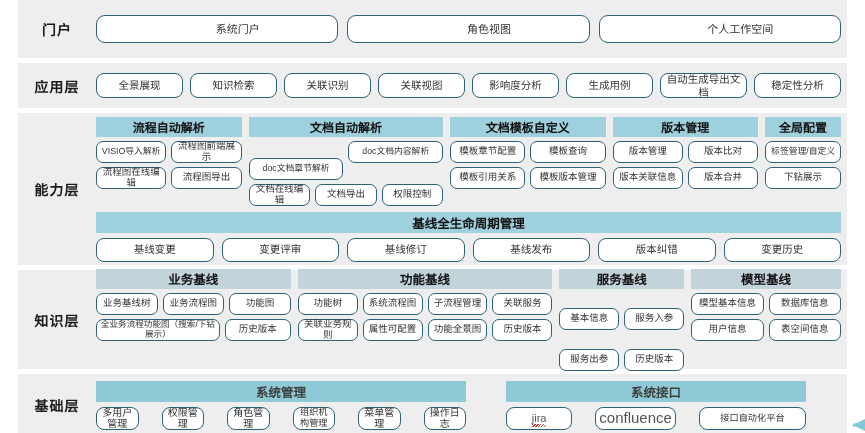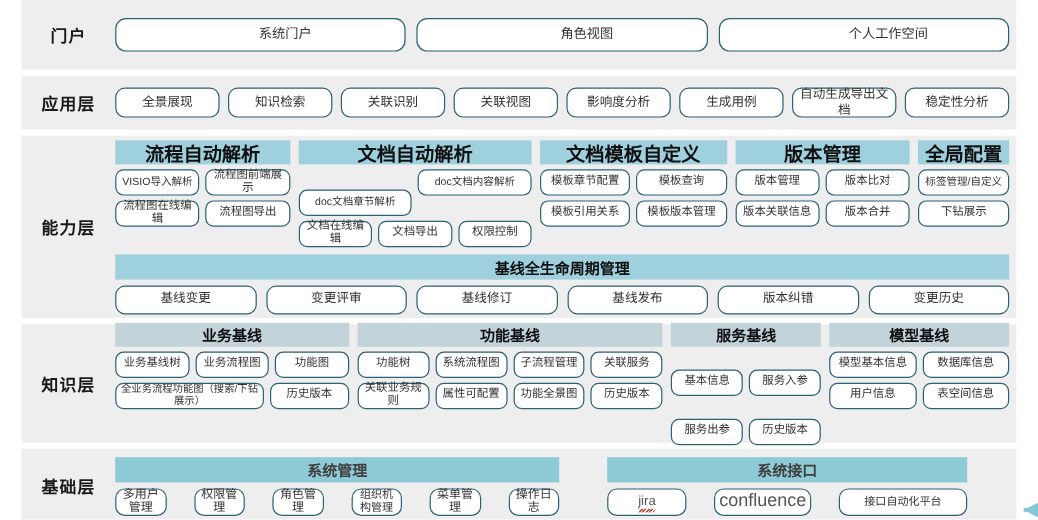--- a/index.html
+++ b/index.html
@@ -47,21 +47,21 @@
   
   .app-row{display:flex;gap:7px;}
   .app-row .pill{flex:1 1 0;height:25px;font-size:10.5px;border-radius:8px;}
 
   
   .groups{display:flex;gap:7px;align-items:stretch;}
   .group{display:flex;flex-direction:column;gap:4px;}
   .group-head{
     background:#9fd0de;
     color:#111111;
-    font-size:16px;font-weight:bold;
+    font-size:12px;font-weight:bold;
     height:20px;
     display:flex;align-items:center;justify-content:center;
     text-align:center;
   }
   .group-head.slate{background:#c3d3da;font-size:12.5px;}
   .group-row{display:flex;gap:5px;}
   .group-row .pill{flex:1 1 0;height:22px;}
 
   
   .wide-block{margin-top:6px;display:flex;flex-direction:column;gap:5px;}

